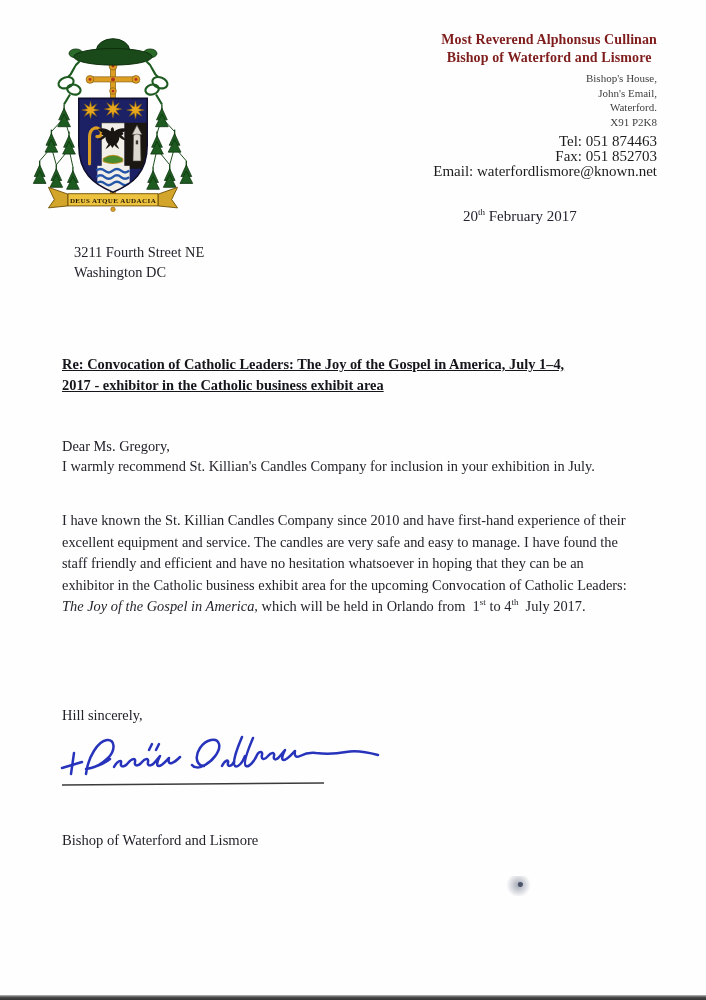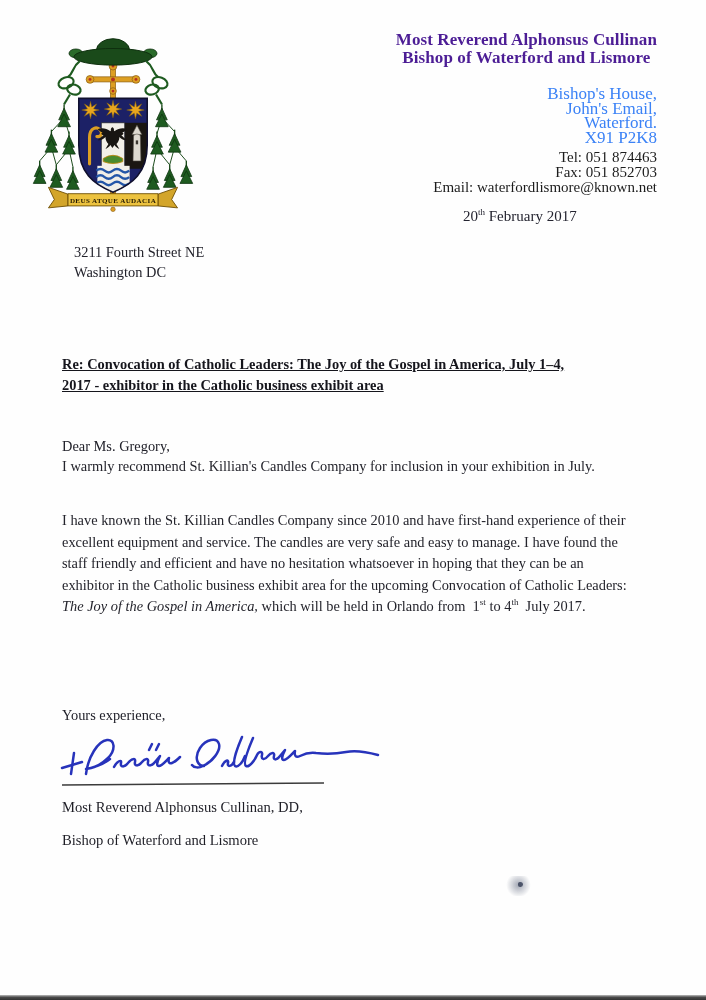--- a/index.html
+++ b/index.html
@@ -8,22 +8,22 @@
     position:relative;
     width:706px; height:1000px;
     margin:0 auto;
     background:#fefefe;
     font-family:"Liberation Serif", serif;
     color:#1f1f1f;
     overflow:hidden;
   }
   .crest { position:absolute; left:25px; top:16px; width:176px; height:196px; }
   .letterhead { position:absolute; top:31px; right:49px; text-align:right; }
-  .lh-name { display:inline-block; text-align:center; font-weight:bold; font-size:17px; line-height:18px; letter-spacing:.1px; color:#4c1d95; }
-  .lh-address { margin-top:20px; font-size:17px; line-height:14.6px; color:#3b82f6; }
+  .lh-name { display:inline-block; text-align:center; font-weight:bold; font-size:14px; line-height:18px; letter-spacing:.1px; color:#7f1d1d; }
+  .lh-address { margin-top:4px; font-size:11px; line-height:14.6px; color:#404040; }
   .lh-contact { margin-top:5px; font-size:15px; line-height:14.6px; color:#1c1c1c; }
   .date { position:absolute; left:463px; top:208px; font-size:15px; color:#242430; }
   sup { font-size:9px; vertical-align:super; line-height:0; }
   .recipient { position:absolute; left:74px; top:243px; font-size:14.4px; line-height:19.6px; color:#22222b; }
   .subject { position:absolute; left:62px; top:354px; width:590px; font-weight:bold; font-size:14.4px; line-height:20.5px; color:#15151c; }
   .subject span { display:block; text-decoration:underline; }
   .salutation { position:absolute; left:62px; top:425px; font-size:14.4px; color:#22222b;margin-top:13px; }
   .para { position:absolute; left:62px; width:575px; font-size:14.4px; line-height:21.6px; color:#24242c; }
   .para1 { top:456px; }
   .para2 { top:510px; }
@@ -180,36 +180,35 @@
   <div class="subject">
     <span>Re: Convocation of Catholic Leaders: The Joy of the Gospel in America, July 1–4,</span>
     <span>2017 - exhibitor in the Catholic business exhibit area</span>
   </div>
 
   <div class="salutation">Dear Ms. Gregory,</div>
 
   <div class="para para1">I warmly recommend St. Killian's Candles Company for inclusion in your exhibition in July.</div>
   <div class="para para2"><span class="pre">I have known the St. Killian Candles Company since 2010 and have first-hand experience of their excellent equipment and service. The candles are very safe and easy to manage. I have found the staff friendly and efficient and have no hesitation whatsoever in hoping that they can be an exhibitor in the Catholic business exhibit area for the upcoming Convocation of Catholic Leaders: </span><span class="em">The Joy of the Gospel in America,</span><span class="pre"> which will be held in Orlando from  1</span><sup>st</sup><span class="pre"> to 4</span><sup>th</sup><span class="pre">  July 2017.</span></div>
 
-  <div class="valediction">Yours experience,</div>
+  <div class="valediction">Hill sincerely,</div>
 
   <svg class="signature" viewBox="0 0 334 72" xmlns="http://www.w3.org/2000/svg">
     <line x1="10" y1="61" x2="272" y2="59" stroke="#3b3b3b" stroke-width="1.6"></line>
     <g fill="none" stroke="#2733bb" stroke-width="2.5" stroke-linecap="round" stroke-linejoin="round">
       <path d="M10 44 L30 38"></path>
       <path d="M22 29 L19 50"></path>
       <path d="M34 50 C36 33 46 17 55 16 C63 15 64 26 56 34 C50 40 42 44 34 45 C44 43 53 39 58 35"></path>
       <path d="M62 43 C65 37 70 35 69 39 C68 43 72 44 76 39 C80 34 84 34 83 38 C82 42 86 43 90 38 C93 34 97 34 96 38 C95 42 99 43 103 38 L108 32 C105 38 104 42 107 42 C110 42 114 37 117 34 C116 38 117 40 120 39 C123 38 126 35 128 33"></path>
       <path d="M97 26 L100 20"></path>
       <path d="M104 26 L107 20"></path>
       <path d="M152 42 C145 42 142 33 148 24 C154 15 165 13 167 20 C169 27 160 38 151 42 C147 44 142 44 140 41"></path>
       <path d="M170 42 C173 36 177 35 176 39 C175 43 179 43 182 38"></path>
       <path d="M190 13 C184 27 180 40 183 42 C186 44 191 38 193 32"></path>
       <path d="M201 14 C195 28 191 40 194 42 C197 44 203 36 205 31 C207 27 211 27 210 31 C209 35 212 37 216 32 C219 28 223 28 222 32 C221 36 224 37 228 32 L233 26 C230 32 229 36 232 36 C235 36 240 30 243 27 C242 32 244 34 248 32 C252 30 257 28 264 29 C273 30 283 30 294 28 C304 26 315 28 326 31"></path>
     </g>
   </svg>
 
-  <div class="signer-name">Most Reverend Alphonsus Cullinan, DD,</div>
   <div class="signer-title">Bishop of Waterford and Lismore</div>
 
   <div class="smudge"></div>
   <div class="scan-edge"></div>
 </div>
 
 </body></html>

